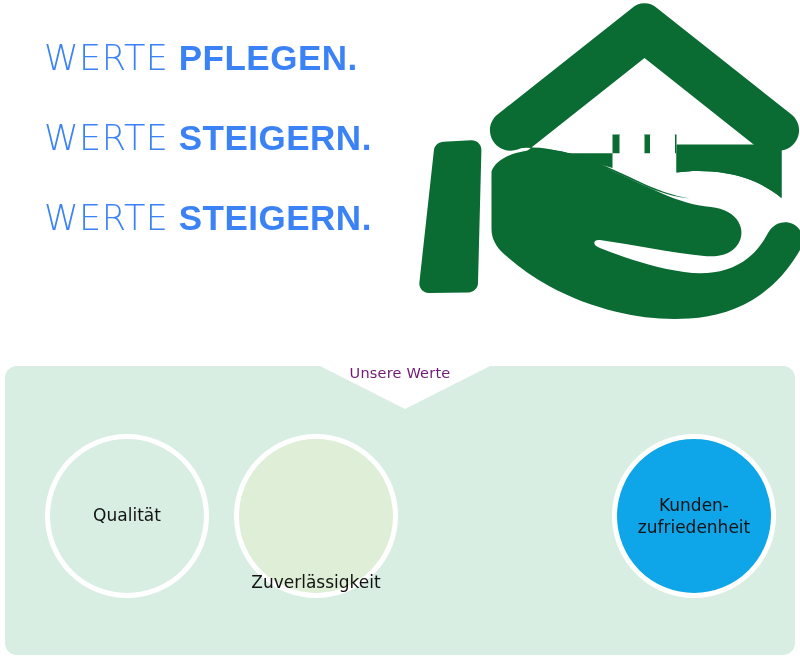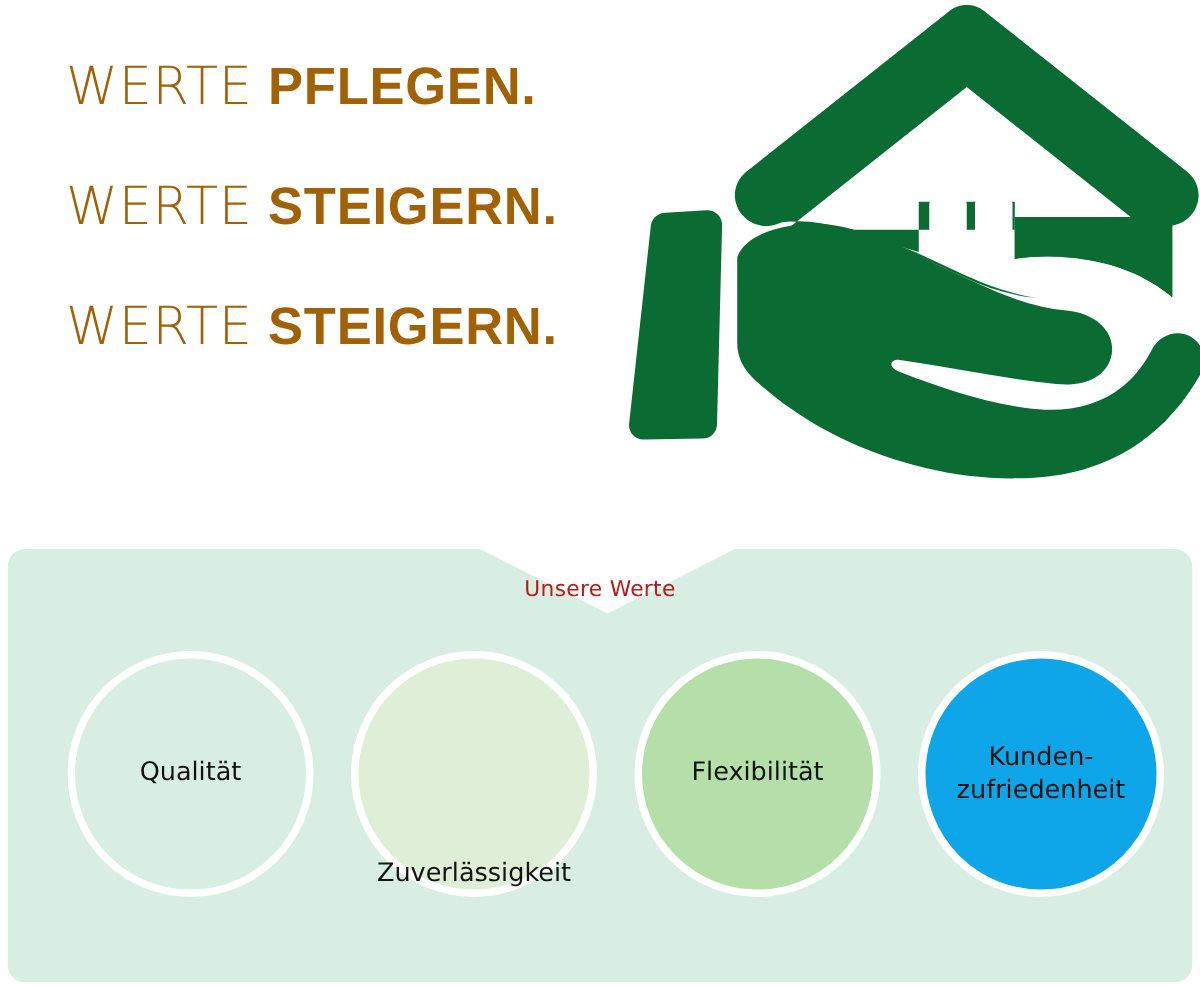--- a/index.html
+++ b/index.html
@@ -30,21 +30,21 @@
   .slogans {
     position: absolute;
     left: 44px;
     top: 40px;
     width: 400px;
   }
   .slogan-line {
     font-size: 35px;
     line-height: 1.0;
     letter-spacing: 0.5px;
-    color: #a16207;
+    color: #3b82f6;
     white-space: nowrap;
     margin: 0;
   }
   .slogan-line + .slogan-line { margin-top: 44px; }
   .slogan-light {
     font-weight: 300;
     font-family: "DejaVu Sans", sans-serif;
     font-stretch: normal;
   }
   .slogan-bold {
@@ -249,35 +249,32 @@
                  L790 277
                  C790 283.6 784.6 289 778 289
                  L12 289
                  C5.4 289 0 283.6 0 277
                  L0 12
                  C0 5.4 5.4 0 12 0
                  Z"></path>
       </svg>
     </div>
 
-    <div class="panel-caption" style="top: 20px; color: #b91c1c;">Unsere Werte</div>
+    <div class="panel-caption" style="top: 0; color: #701a75;">Unsere Werte</div>
 
     <div class="circles">
 
       <div class="value-circle c1" style="background: rgb(216, 238, 227); border-color: rgb(255, 255, 255);">
         <span class="value-label">Qualität</span>
       </div>
 
       <div class="value-circle c2" style="background: rgb(223, 238, 214); border-color: rgb(255, 255, 255); align-items: flex-end;">
         <span class="value-label">Zuverlässigkeit</span>
       </div>
 
-      <div class="value-circle c3" style="background: rgb(181, 223, 168); border-color: rgb(255, 255, 255);">
-        <span class="value-label">Flexibilität</span>
-      </div>
 
       <div class="value-circle c4" style="background: #0ea5e9; border-color: rgb(255, 255, 255);">
         <span class="value-label two-line">Kunden-<br>zufriedenheit</span>
       </div>
 
     </div>
   </div>
 
 </div>
 

